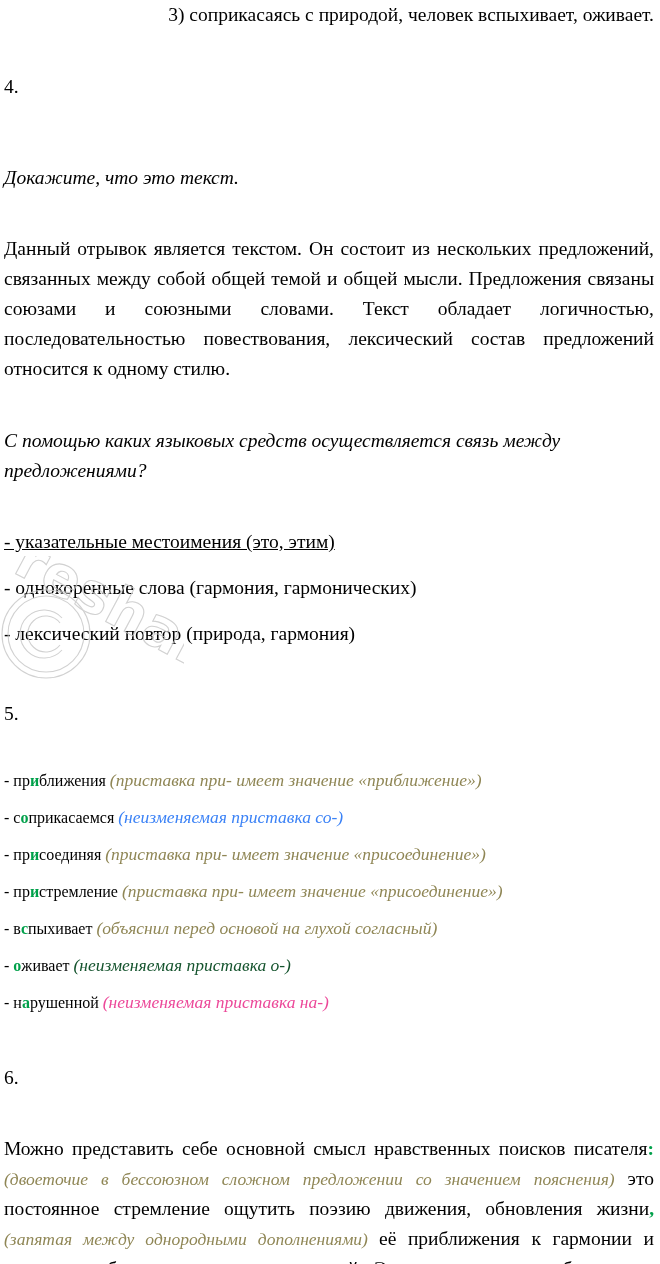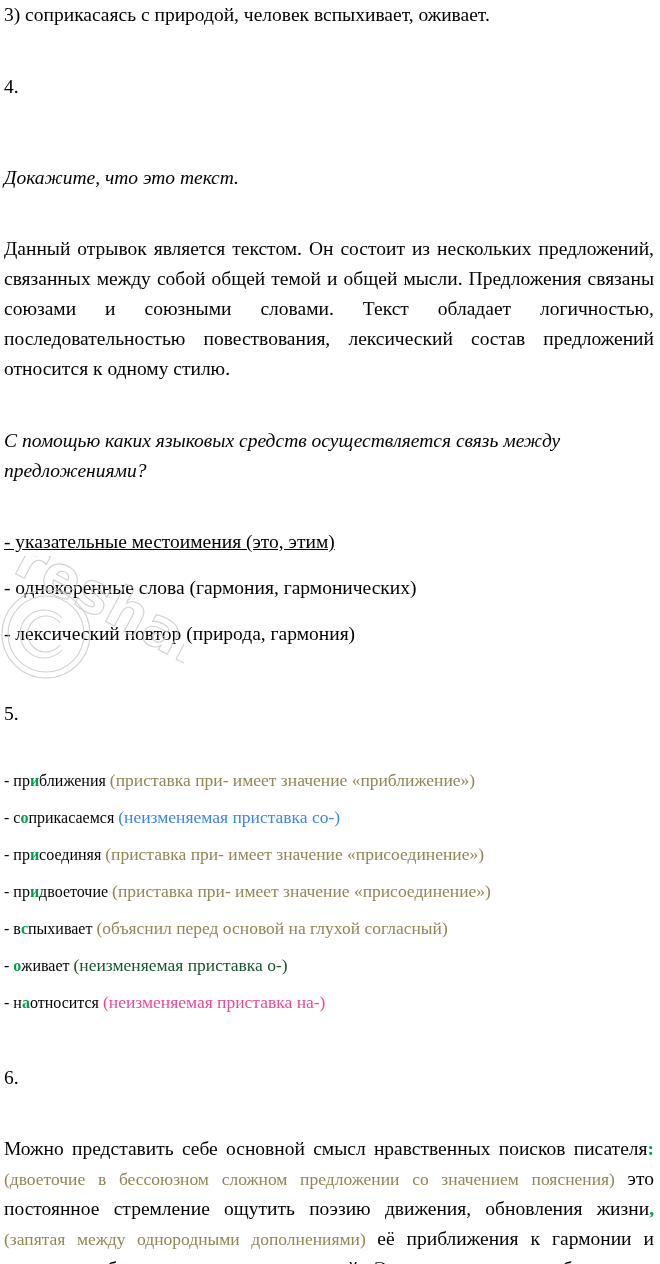--- a/index.html
+++ b/index.html
@@ -51,40 +51,42 @@
     font-weight: bold;
   }
 
   
   .blk {
     position: relative;
     z-index: 10;
     font-size: 19.5px;
     line-height: 30px;
     margin: 0;
+    text-align: right;
   }
   .just-full { text-align: justify; }
   .gap-s { height: 14px; }
   .gap-m { height: 22px; }
 
   .q {           
     font-style: italic;
     font-size: 19.5px;
     line-height: 30px;
     font-family: Liberation Serif, serif;
   }
   .num { font-size: 19.5px; line-height: 30px; }
 
   .dash-item {
     font-size: 19.5px;
     line-height: 30px;
     margin: 0;
   }
 
   .note {        
+    font-style: italic;
     font-size: 17.5px;
   }
 
   .hl { font-weight: 700; }
 
   .p6 { text-align: justify; text-align-last: justify; }
 
   
   .prefix-row { margin: 0 0 16px 0; }
 </style>
@@ -136,24 +138,24 @@
   <div class="gap-s"></div>
 
   <p class="num">5.</p>
 
   <div class="gap-m"></div>
 
   <div id="task5-list">
       <p class="prefix-row"><span>- </span><span><span>пр</span><span class="hl" style="color: rgb(0, 160, 74);">и</span><span>ближения</span></span> <span class="note" style="color: rgb(143, 134, 85);">(приставка при- имеет значение «приближение»)</span></p>
       <p class="prefix-row"><span>- </span><span><span>с</span><span class="hl" style="color: rgb(0, 160, 74);">о</span><span>прикасаемся</span></span> <span class="note" style="color: #3b82f6;">(неизменяемая приставка со-)</span></p>
       <p class="prefix-row"><span>- </span><span><span>пр</span><span class="hl" style="color: rgb(0, 160, 74);">и</span><span>соединяя</span></span> <span class="note" style="color: rgb(143, 134, 85);">(приставка при- имеет значение «присоединение»)</span></p>
-      <p class="prefix-row"><span>- </span><span><span>пр</span><span class="hl" style="color: rgb(0, 160, 74);">и</span><span>двоеточие</span></span> <span class="note" style="color: rgb(143, 134, 85);">(приставка при- имеет значение «присоединение»)</span></p>
+      <p class="prefix-row"><span>- </span><span><span>пр</span><span class="hl" style="color: rgb(0, 160, 74);">и</span><span>стремление</span></span> <span class="note" style="color: rgb(143, 134, 85);">(приставка при- имеет значение «присоединение»)</span></p>
       <p class="prefix-row"><span>- </span><span><span>в</span><span class="hl" style="color: rgb(0, 160, 74);">с</span><span>пыхивает</span></span> <span class="note" style="color: rgb(143, 134, 85);">(объяснил перед основой на глухой согласный)</span></p>
       <p class="prefix-row"><span>- </span><span><span class="hl" style="color: rgb(0, 160, 74);">о</span><span>живает</span></span> <span class="note" style="color: #14532d;">(неизменяемая приставка о-)</span></p>
-      <p class="prefix-row"><span>- </span><span><span>н</span><span class="hl" style="color: rgb(0, 160, 74);">а</span><span>относится</span></span> <span class="note" style="color: #ec4899;">(неизменяемая приставка на-)</span></p>
+      <p class="prefix-row"><span>- </span><span><span>н</span><span class="hl" style="color: rgb(0, 160, 74);">а</span><span>рушенной</span></span> <span class="note" style="color: #ec4899;">(неизменяемая приставка на-)</span></p>
     </div>
 
   <div class="gap-s"></div>
 
   <p class="num">6.</p>
 
   <div class="gap-m"></div>
 
   <p class="blk p6" id="task6-body"><span>Можно представить себе основной смысл нравственных поисков писателя</span><span style="color: rgb(0, 160, 74); font-weight: 700;">:</span><span class="note" style="color: rgb(143, 134, 85);"> (двоеточие в бессоюзном сложном предложении со значением пояснения) </span><span>это постоянное стремление ощутить поэзию движения, обновления жизни</span><span style="color: rgb(0, 160, 74); font-weight: 700;">,</span><span class="note" style="color: rgb(143, 134, 85);"> (запятая между однородными дополнениями) </span><span>её приближения к гармонии и радости глубоко человечных отношений. Этим во многом и объясняется необыкновенная его чуткость как художника. Смысл гармонических отношений человека и природы он объяснил в дневнике так</span></p>
 

